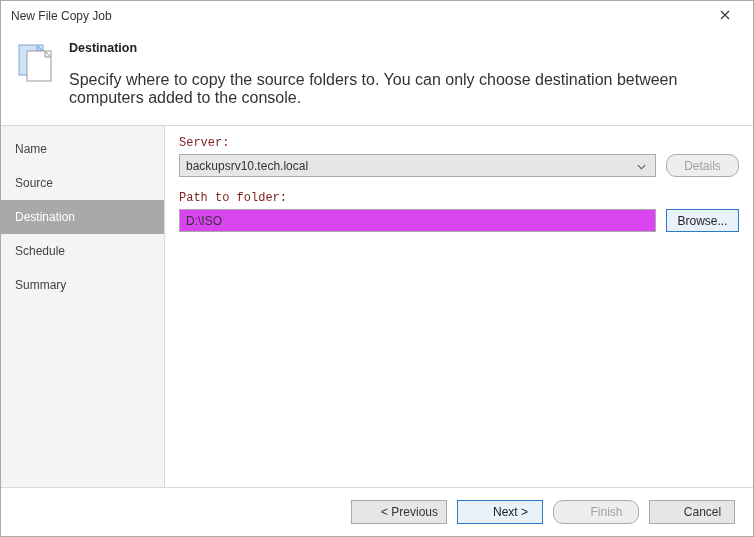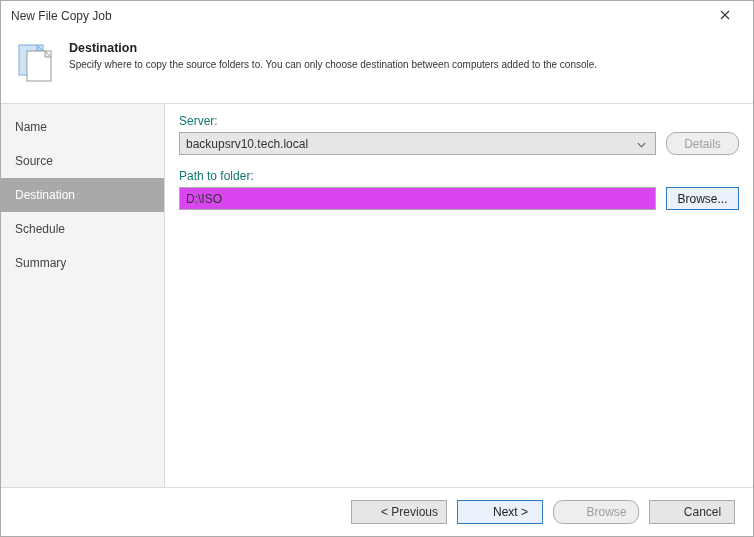--- a/index.html
+++ b/index.html
@@ -40,21 +40,21 @@
     flex: 0 0 46px;
     display: flex; align-items: center; justify-content: center;
     margin-right: 10px;
   }
   .header .icon svg { width: 42px; height: 42px; }
   .header .text { padding-top: 2px; }
   .header .text .h1 {
     font-weight: 700; font-size: 12.5px; color: #222;
   }
   .header .text .sub {
-    font-size: 10px; color: #333; margin-top: 4px; text-align: right;
+    font-size: 16px; color: #333; margin-top: 16px;
   }
 
   .body {
     flex: 1;
     display: flex;
     border-top: 1px solid #d9d9d9;
     border-bottom: 1px solid #d9d9d9;
     min-height: 0;
   }
   .sidebar {
@@ -72,21 +72,21 @@
     background: #a9a9a9;
     color: #fff;
   }
 
   .main {
     flex: 1;
     padding: 10px 14px 14px 14px;
     position: relative;
   }
   .field-row { margin-bottom: 14px; }
-  .field-label { margin-bottom: 4px; color: #0f766e; }
+  .field-label { margin-bottom: 4px; color: #7f1d1d; font-family: Liberation Mono, monospace; }
   .field-line {
     display: flex; align-items: flex-end; gap: 10px;
   }
   .dropdown {
     flex: 1;
     height: 23px;
     border: 1px solid #aaa;
     background: #e6e6e6;
     display: flex; align-items: center;
     padding: 0 6px;
@@ -207,17 +207,17 @@
           <div class="btn side-btn primary">Browse...</div>
         </div>
       </div>
 
     </div>
   </div>
 
   <div class="footer">
     <div class="btn">&lt; Previous</div>
     <div class="btn primary">Next &gt;</div>
-    <div class="btn disabled">Browse</div>
+    <div class="btn disabled">Finish</div>
     <div class="btn">Cancel</div>
   </div>
 
 </div>
 
 </body></html>

